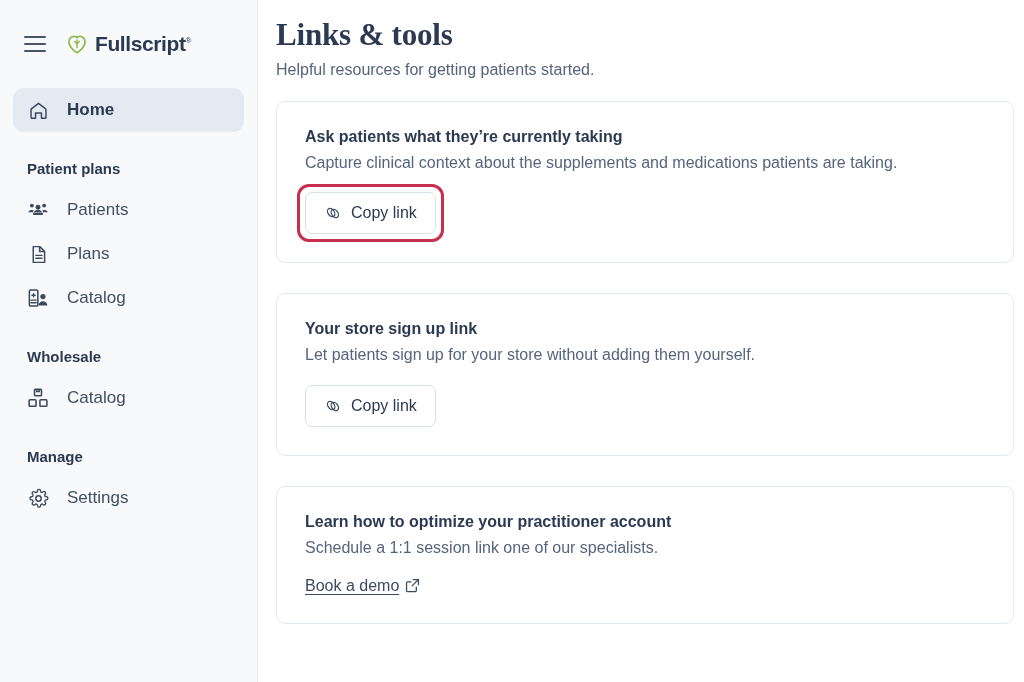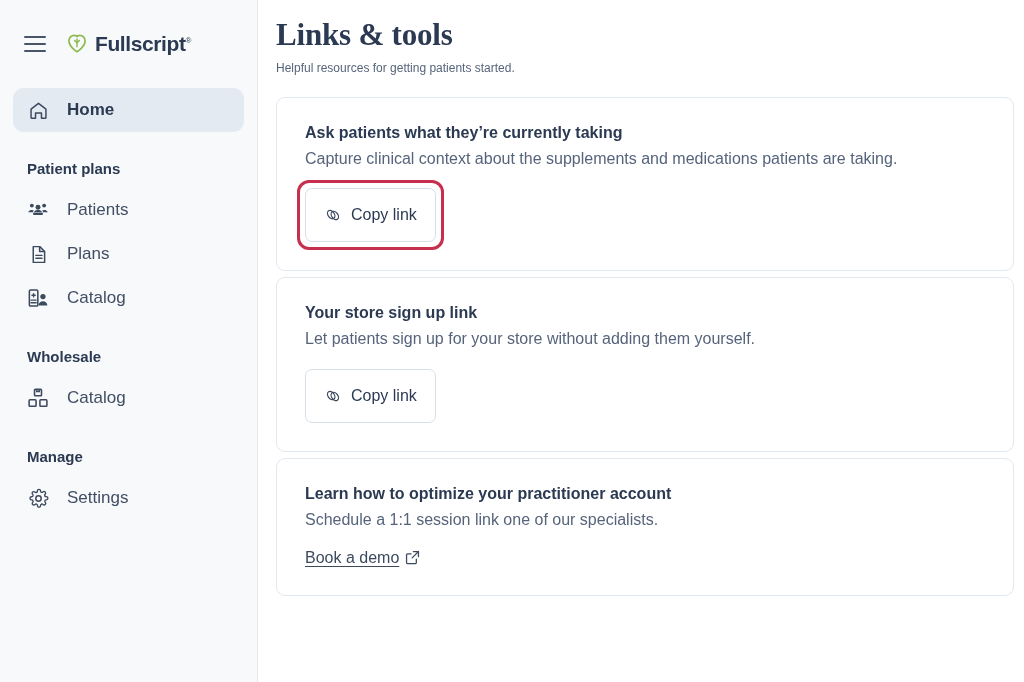--- a/index.html
+++ b/index.html
@@ -52,20 +52,21 @@
   .hamburger span {
     display: block;
     height: 2px;
     width: 100%;
     background: #4a5568;
     border-radius: 2px;
   }
 
   .brand {
     display: flex;
+    align-items: center;
     gap: 7px;
     cursor: pointer;
   }
   .brand-word {
     font-size: 21px;
     font-weight: bold;
     letter-spacing: -0.4px;
     color: #2b3a52;
     position: relative;
   }
@@ -127,31 +128,31 @@
     font-family: Liberation Serif, serif;
     font-size: 31px;
     font-weight: bold;
     color: #2b3a52;
     letter-spacing: -0.2px;
     line-height: 1.2;
     margin-bottom: 8px;
   }
 
   .page-subtitle {
-    font-size: 12px;
+    font-size: 16px;
     color: #56647b;
     margin-bottom: 22px;
   }
 
   .card {
     border: 1px solid #e2e8f0;
     border-radius: 9px;
     background: #fff;
     padding: 26px 28px 28px 28px;
-    margin-bottom: 6px;
+    margin-bottom: 30px;
   }
 
   .card-title {
     font-size: 16px;
     font-weight: bold;
     color: #2b3a52;
     margin-bottom: 5px;
   }
 
   .card-desc {
@@ -171,21 +172,21 @@
     border: 3px solid #c62f4e;
     border-radius: 12px;
     padding: 5px;
     margin: -8px 0 -8px -8px;
   }
 
   .btn {
     display: inline-flex;
     align-items: center;
     gap: 9px;
-    height: 54px;
+    height: 42px;
     padding: 0 18px;
     border: 1px solid #d9dfe8;
     border-radius: 7px;
     background: #fff;
     font-family: "Liberation Sans", sans-serif;
     font-size: 16px;
     color: #2b3a52;
     cursor: pointer;
     white-space: nowrap;
   }

